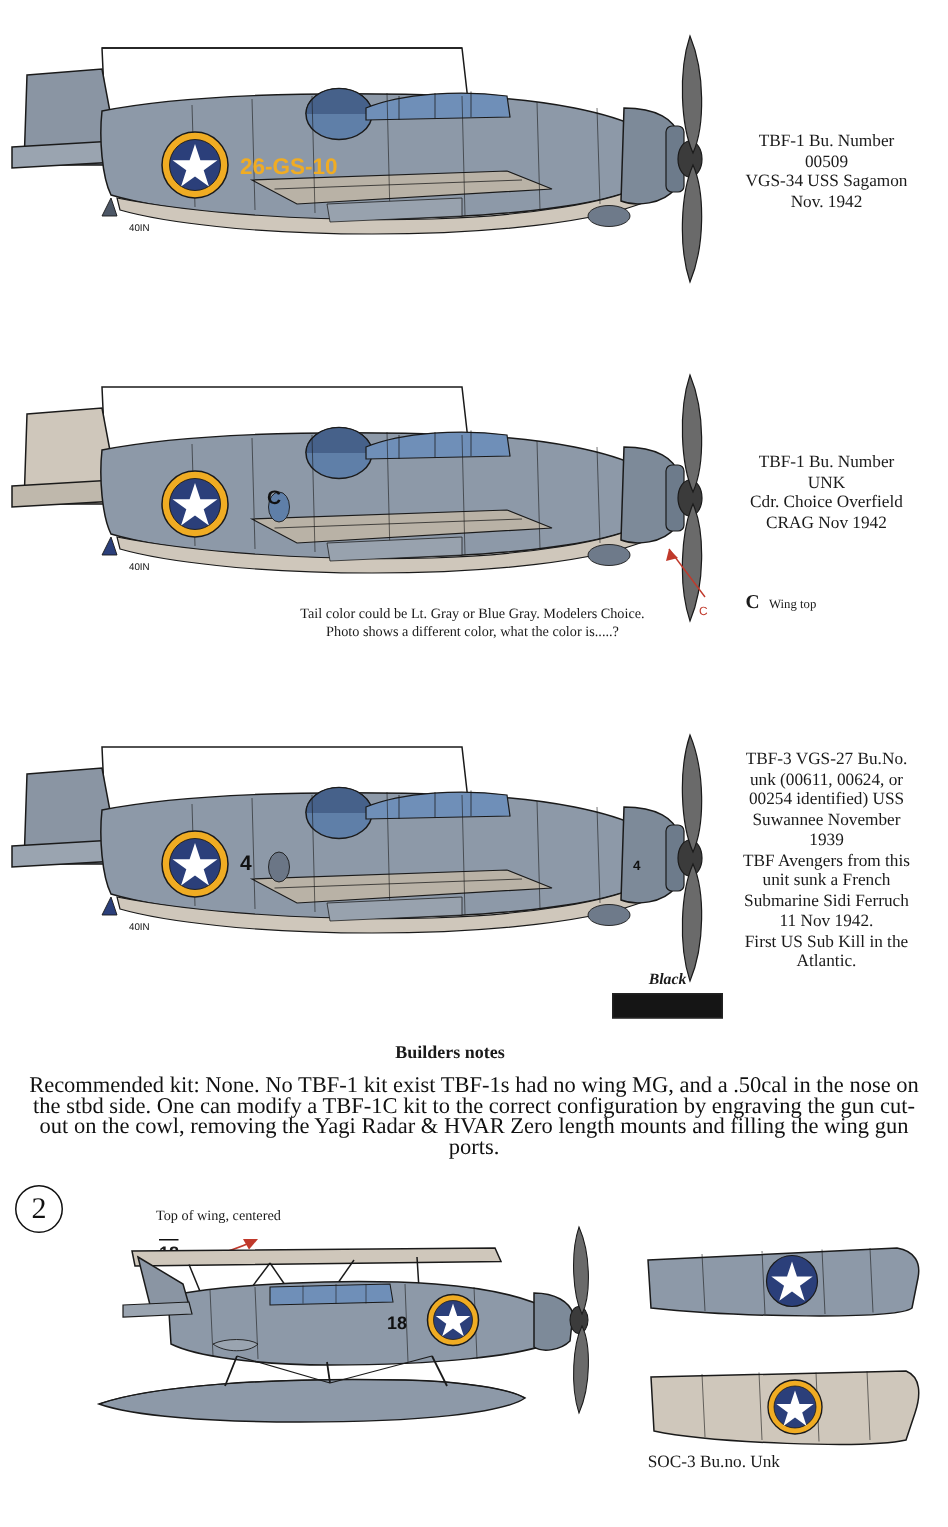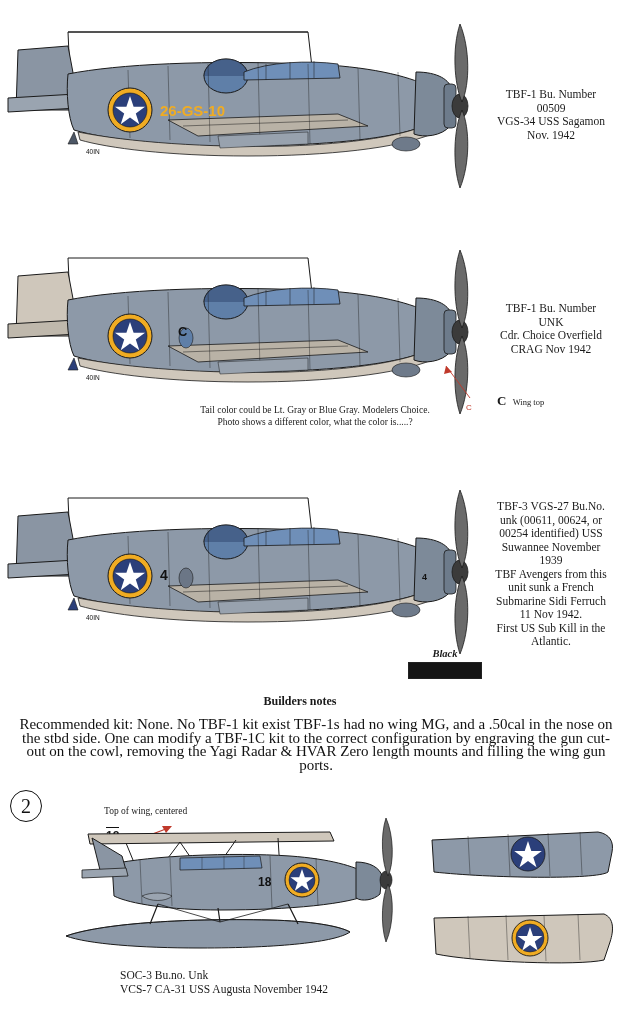--- a/index.html
+++ b/index.html
@@ -45,21 +45,21 @@
     font-size:20px;line-height:20px;
   }
 
   .topwing-note{
     position:absolute;left:62px;top:806px;font-size:9.5px;margin-left:42px;
   }
   .wingtop-note{
     position:absolute;left:497px;top:393px;font-size:9px;
   }
   .soc-caption{
-    position:absolute;left:120px;top:968px;width:400px;text-align:left;
+    position:absolute;left:120px;top:968px;width:400px;text-align:right;
     font-size:11.5px;line-height:14px;
   }
   .tailnote{
     position:absolute;left:150px;top:404px;width:330px;text-align:center;
     font-size:9.5px;line-height:12px;
   }
   .side-caption{position:absolute;text-align:center;font-size:11.5px;line-height:13.5px;width:146px;}
 </style>
 </head>
 <body>
@@ -351,16 +351,15 @@
       <line x1="116" y1="7" x2="118" y2="53" stroke="#1a1a1a" stroke-width="0.4"></line>
       <line x1="150" y1="6" x2="152" y2="52" stroke="#1a1a1a" stroke-width="0.4"></line>
       <circle cx="102" cy="30" r="18" fill="#f0ac23" stroke="#1a1a1a" stroke-width="0.9"></circle>
       <circle cx="102" cy="30" r="14" fill="#2b3f7a" stroke="#1a1a1a" stroke-width="0.5"></circle>
       <path d="M102,19 l3,9 9.4,0 -7.6,5.6 2.9,9 -7.7,-5.6 -7.7,5.6 2.9,-9 -7.6,-5.6 9.4,0 Z" fill="#ffffff"></path>
     </svg>
   </div>
 
   <div class="soc-caption">
     <div>SOC-3 Bu.no. Unk</div>
-    <div>VCS-7 CA-31 USS Augusta November 1942</div>
   </div>
 
 </div>
 
 </body></html>

